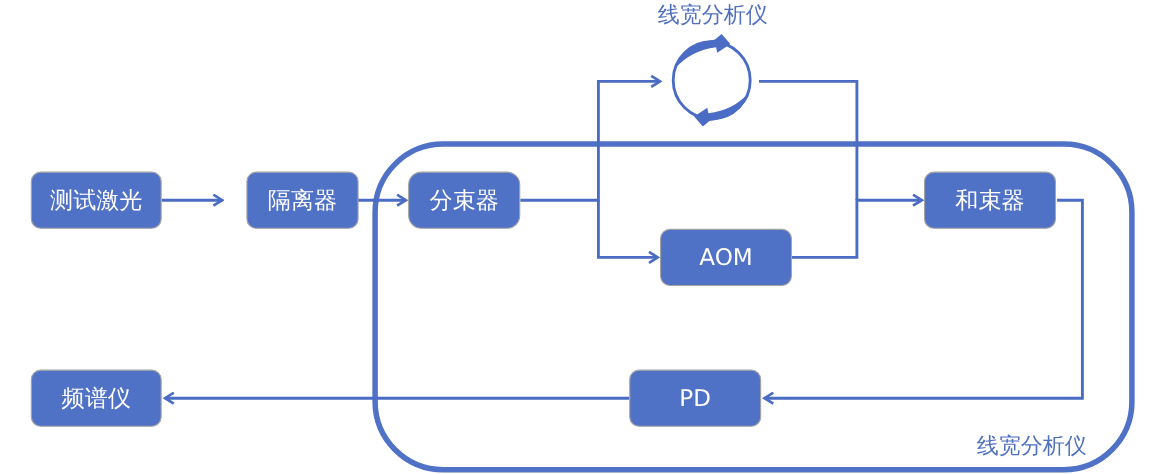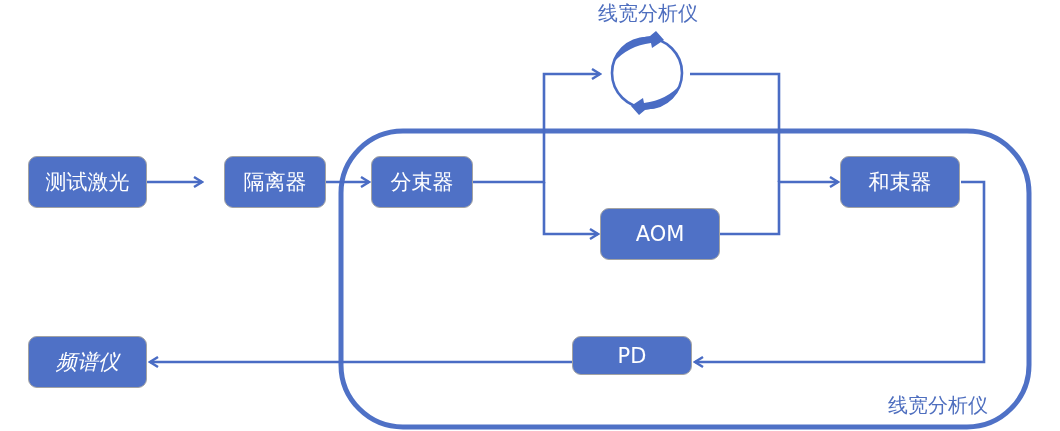--- a/index.html
+++ b/index.html
@@ -45,30 +45,30 @@
     <path d="M681,84 Q674,106 645,110 L639,115 L631,106 L643,98 L644,103 Q667,100 681,84 Z" fill="#4a6cc4"></path>
   </g>
 </svg>
 
 <div class="box" style="left:28px;top:156px;width:119px;height:52px;">
   <span>测试激光</span>
 </div>
 <div class="box" style="left:204px;top:156px;width:102px;height:52px;margin-left:20px;">
   <span>隔离器</span>
 </div>
-<div class="box" style="left:371px;top:156px;width:102px;height:52px;">
+<div class="box" style="left:371px;top:156px;width:102px;height:52px;border-radius:12px;">
   <span>分束器</span>
 </div>
 <div class="box" style="left:600px;top:208px;width:120px;height:52px;">
   <span>AOM</span>
 </div>
 <div class="box" style="left:840px;top:156px;width:120px;height:52px;">
   <span>和束器</span>
 </div>
-<div class="box" style="left:572px;top:336px;width:120px;height:39px;">
+<div class="box" style="left:572px;top:336px;width:120px;height:52px;">
   <span>PD</span>
 </div>
-<div class="box" style="left:28px;top:336px;width:119px;height:52px;font-style:italic;">
+<div class="box" style="left:28px;top:336px;width:119px;height:52px;">
   <span>频谱仪</span>
 </div>
 
 <div class="label" style="left:598px;top:0px;">线宽分析仪</div>
 <div class="label" style="left:888px;top:392px;font-family:Liberation Mono, monospace;">线宽分析仪</div>
 
 </body></html>

